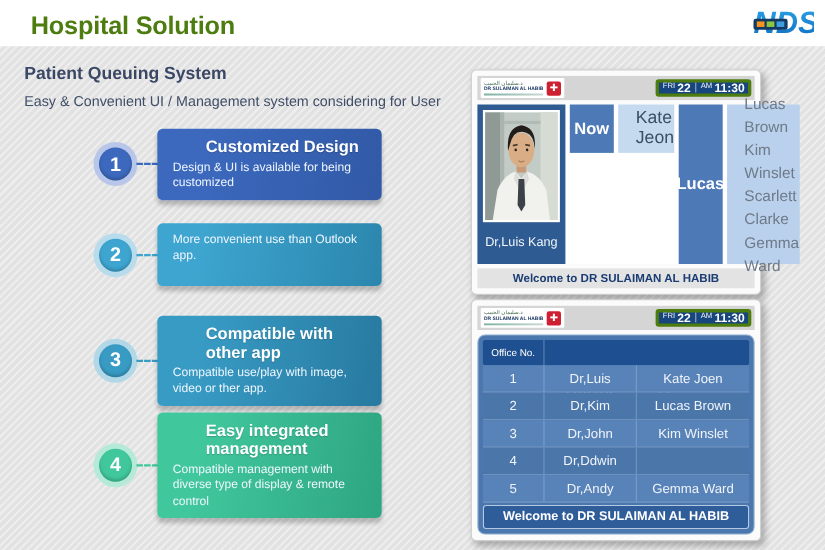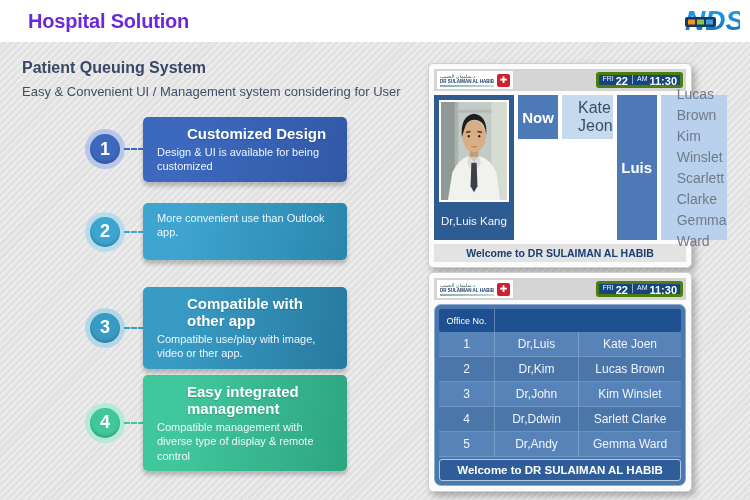--- a/index.html
+++ b/index.html
@@ -1,21 +1,21 @@
 <!DOCTYPE html>
 <html><head>
 <meta charset="utf-8">
 <style>
   * { margin:0; padding:0; box-sizing:border-box; }
   html,body { width:750px; height:500px; font-family:"Liberation Sans", sans-serif; }
   #page { position:relative; width:750px; height:500px; background:#fff; overflow:hidden; }
 
   
   .topbar { position:absolute; top:0; left:0; width:750px; height:42px; background:#ffffff; }
-  .topbar-title { position:absolute; left:28px; top:10px; font-size:20px; font-weight:700; color:#6d28d9; letter-spacing:-0.2px; }
+  .topbar-title { position:absolute; left:28px; top:10px; font-size:23px; font-weight:700; color:#4d7c0f; letter-spacing:-0.2px; }
   .nds-logo { position:absolute; right:10px; top:4px; width:56px; height:32px; }
 
   
   .stage { position:absolute; top:42px; left:0; width:750px; height:458px;
     background:repeating-linear-gradient(135deg,#ededed 0 2px,#e2e2e2 2px 5px); }
 
   .intro-title { position:absolute; left:22px; top:17px; font-size:16px; font-weight:700; color:#3a4765; }
   .intro-sub { position:absolute; left:22px; top:42px; font-size:13px; color:#404e68; }
 
   
@@ -200,21 +200,21 @@
             </svg>
           </div>
           <div class="d1-doctor">Dr,Luis Kang</div>
         </div>
         <div class="d1-right">
           <div class="d1-row row-now">
             <div class="d1-label">Now</div>
             <div class="now-value">Kate Jeon</div>
           </div>
           <div class="d1-row row-next">
-            <div class="d1-label">Luis</div>
+            <div class="d1-label">Lucas</div>
             <div class="next-value">
               <div>Lucas Brown</div>
               <div>Kim Winslet</div>
               <div>Scarlett Clarke</div>
               <div>Gemma Ward</div>
             </div>
           </div>
         </div>
       </div>
       <div class="d1-welcome">Welcome to DR SULAIMAN AL HABIB</div>
@@ -255,21 +255,20 @@
           <div class="cell cell-patient">Lucas Brown</div>
         </div>
         <div class="d2-row">
           <div class="cell cell-office">3</div>
           <div class="cell cell-doctor">Dr,John</div>
           <div class="cell cell-patient">Kim Winslet</div>
         </div>
         <div class="d2-row">
           <div class="cell cell-office">4</div>
           <div class="cell cell-doctor">Dr,Ddwin</div>
-          <div class="cell cell-patient">Sarlett Clarke</div>
         </div>
         <div class="d2-row">
           <div class="cell cell-office">5</div>
           <div class="cell cell-doctor">Dr,Andy</div>
           <div class="cell cell-patient">Gemma Ward</div>
         </div>
         <div class="d2-welcome">Welcome to DR SULAIMAN AL HABIB</div>
       </div>
     </div>
 

